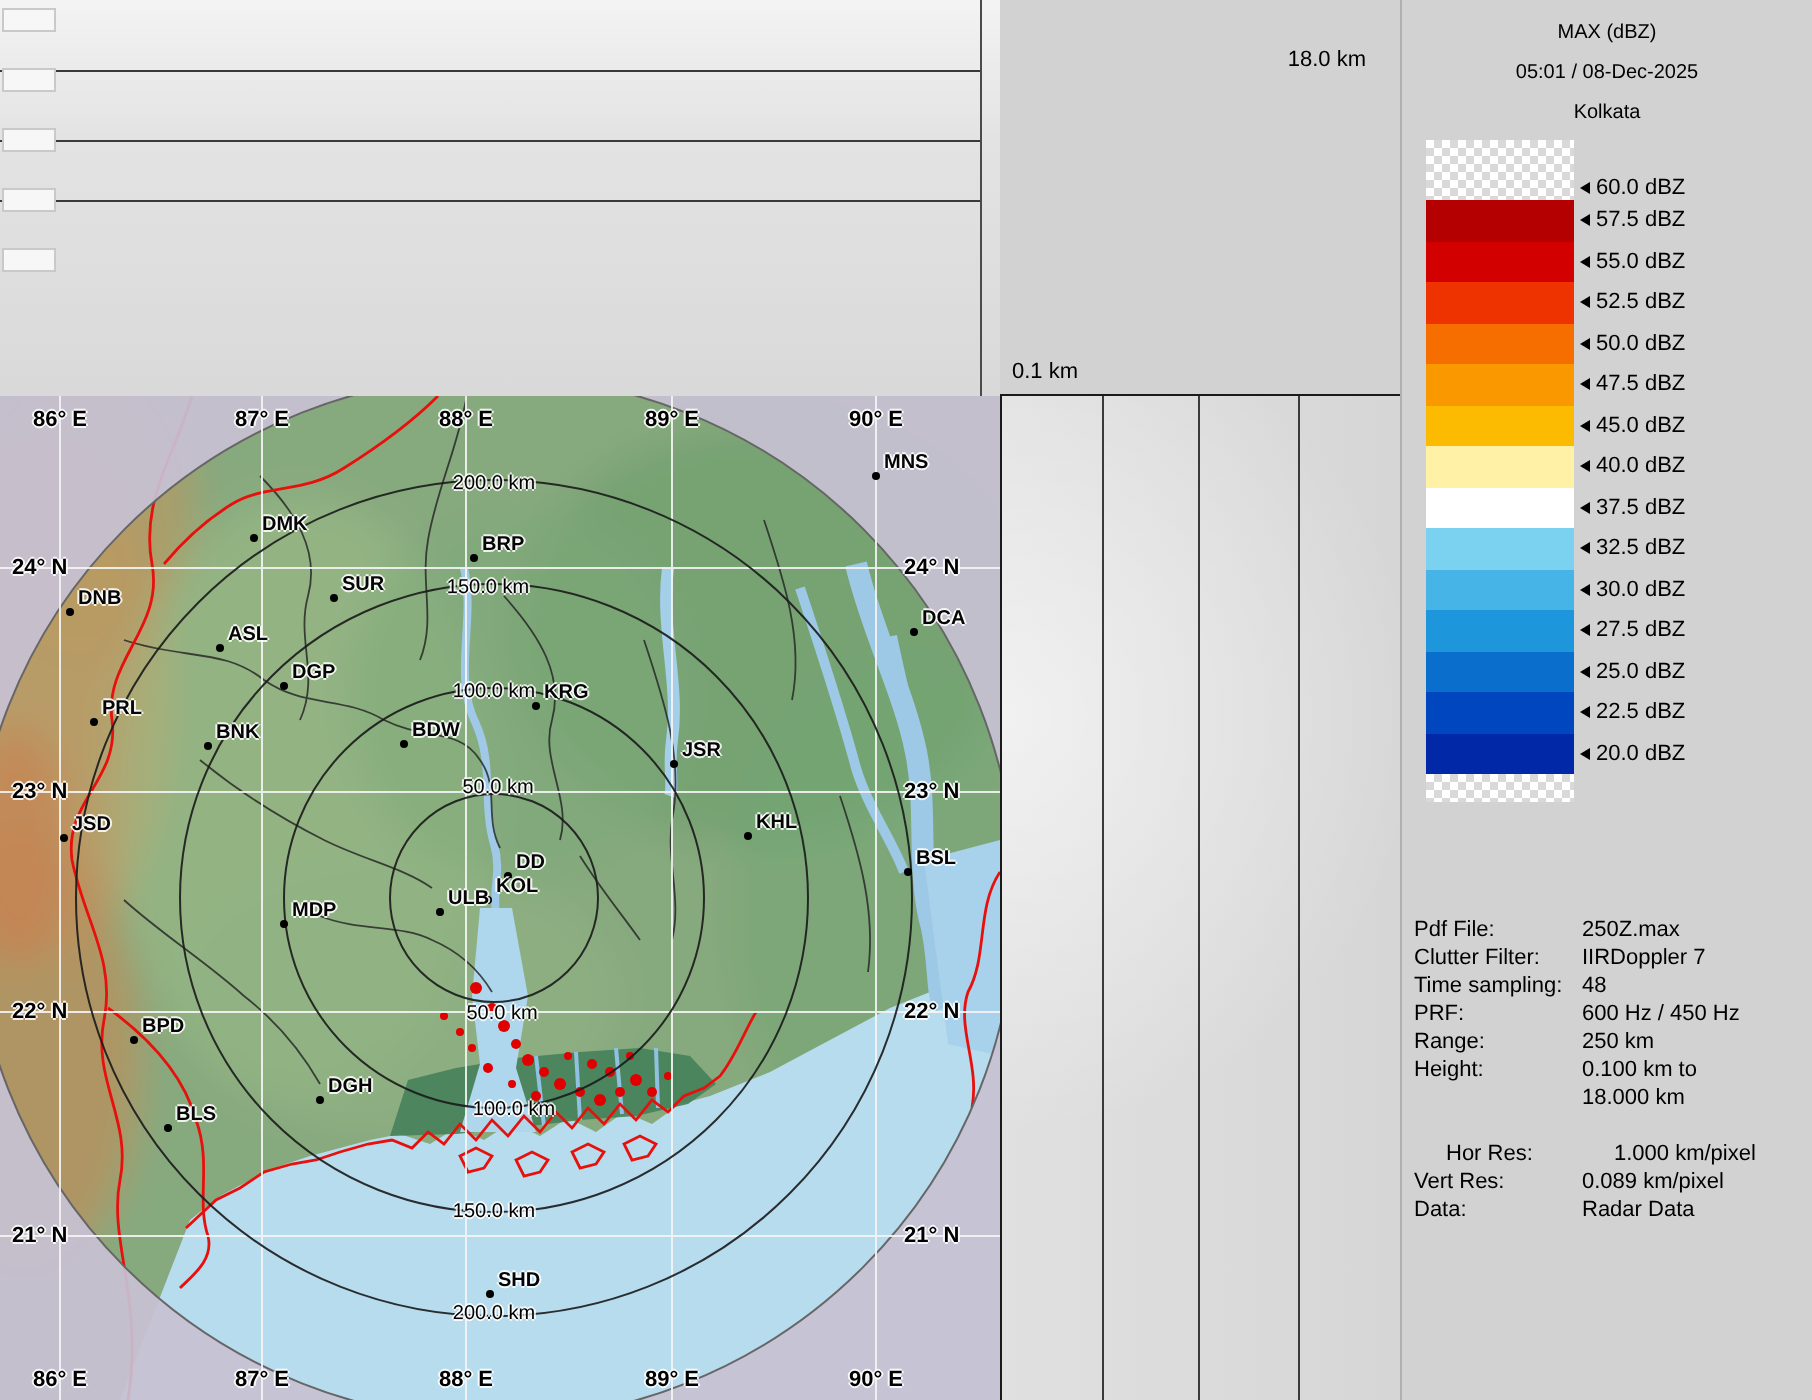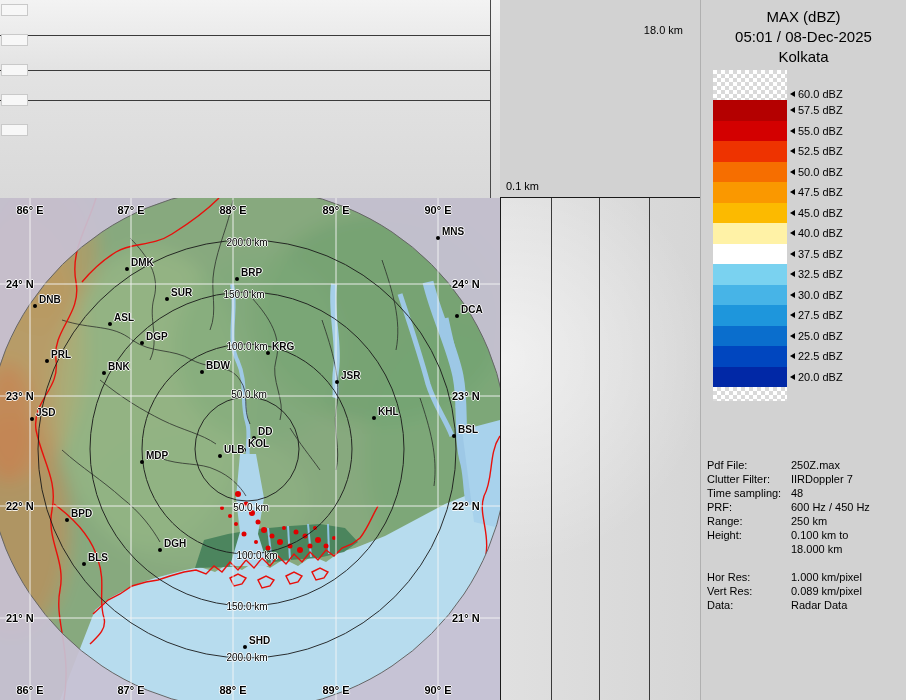--- a/index.html
+++ b/index.html
@@ -23,37 +23,37 @@
   .right-panel{position:absolute;left:500px;top:198px;width:200px;height:502px;
     background:linear-gradient(90deg,#e0e0e0,#d6d6d6);border-left:1px solid #1a1a1a;box-sizing:border-box;}
   .right-panel::before{content:"";position:absolute;inset:0;
     background:radial-gradient(circle 300px at 0px 160px, rgba(255,255,255,.55), rgba(255,255,255,0) 70%);}
   .right-panel .vline{position:absolute;top:0;width:1px;height:502px;background:#3a3a3a;}
 
   
   .legend-panel{position:absolute;left:700px;top:0;width:206px;height:700px;background:#d2d2d2;
     border-left:1px solid #b0b0b0;box-sizing:border-box;}
   .legend-head{margin-top:7px;text-align:center;color:#000;}
-  .legend-head div{font-size:15px;line-height:20px;}
+  .legend-head div{font-size:10px;line-height:20px;}
   .legend-bar{position:absolute;left:12px;top:70px;display:flex;flex-direction:column;}
   .legend-row{display:flex;align-items:center;height:20.5px;}
   .legend-row.tall{height:30px;align-items:flex-end;}
   .legend-row.short{height:14px;}
   .swatch{width:74px;height:100%;box-sizing:border-box;}
   .checker{background-color:#fff;
     background-image:linear-gradient(45deg,#d9d9d9 25%,transparent 25%,transparent 75%,#d9d9d9 75%),
                      linear-gradient(45deg,#d9d9d9 25%,transparent 25%,transparent 75%,#d9d9d9 75%);
     background-size:8px 8px;background-position:0 0,4px 4px;}
   .legend-label{display:flex;align-items:center;margin-left:3px;font-size:11px;color:#000;white-space:nowrap;}
   .arrow{width:0;height:0;border-top:3px solid transparent;border-bottom:3px solid transparent;
     border-right:5px solid #000;margin-right:3px;}
 
   .meta{position:absolute;left:6px;top:458px;width:196px;font-size:11px;line-height:14px;color:#000;}
   .meta-row{display:flex;}
-  .meta-row.gap{margin-top:14px;}
+  .meta-row.gap{margin-top:14px;margin-left:16px;}
   .meta-label{width:84px;flex:none;}
   .meta-footer{margin-top:6px;}
 
   
   .map-panel{position:absolute;left:0;top:198px;width:500px;height:502px;}
   .map-overlay{position:absolute;inset:0;pointer-events:none;}
   .halo{text-shadow:0 1px 0 rgba(255,255,255,.85),0 -1px 0 rgba(255,255,255,.85),
         1px 0 0 rgba(255,255,255,.85),-1px 0 0 rgba(255,255,255,.85);}
   .lon-label{position:absolute;transform:translateX(-50%);font-size:11px;font-weight:700;color:#000;}
   .lat-label{position:absolute;transform:translateY(-50%);font-size:11px;font-weight:700;color:#000;}

